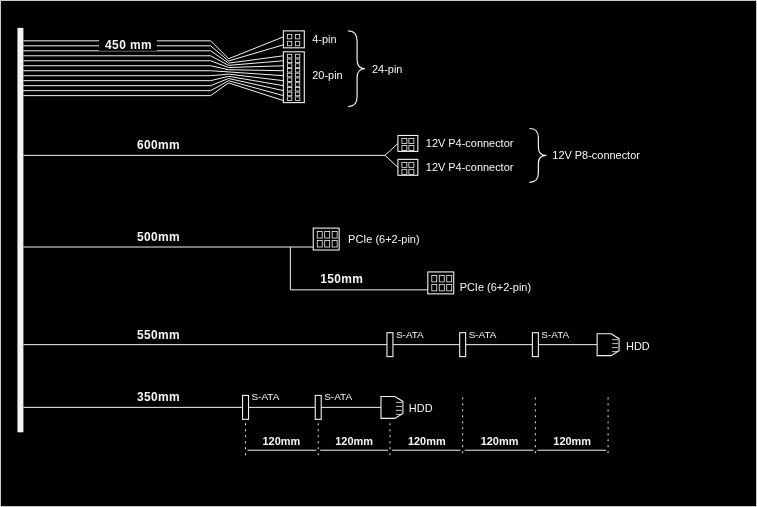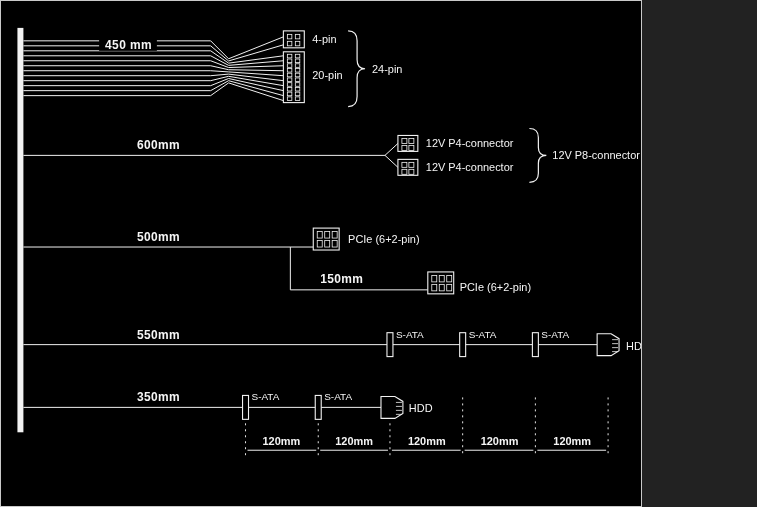--- a/index.html
+++ b/index.html
@@ -1,18 +1,18 @@
 <!DOCTYPE html>
 <html><head>
 <meta charset="utf-8">
 <style>
   html,body { margin:0; padding:0; background:#222; }
   .canvas {
     position:relative;
-    width:642px; height:507px;
+    width:757px; height:507px;
     background:#000;
     border:1px solid #c9c9c9;
     box-sizing:border-box;
     overflow:hidden;
     font-family:"Liberation Sans", sans-serif;
   }
   svg text {
     font-family:"Liberation Sans", sans-serif;
     fill:#f5f5f5;
     font-size:11px;

